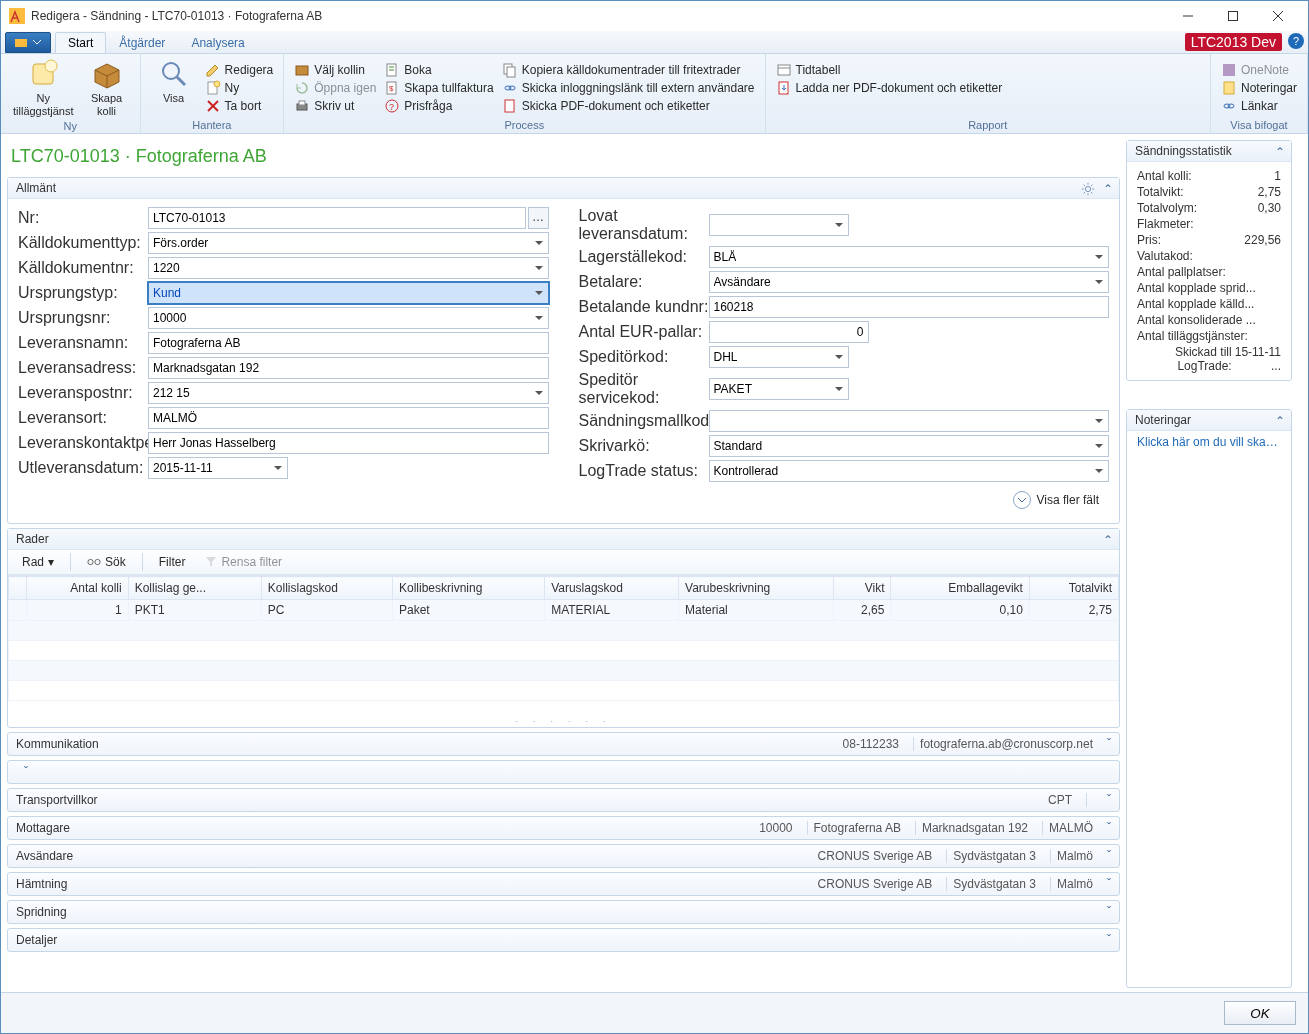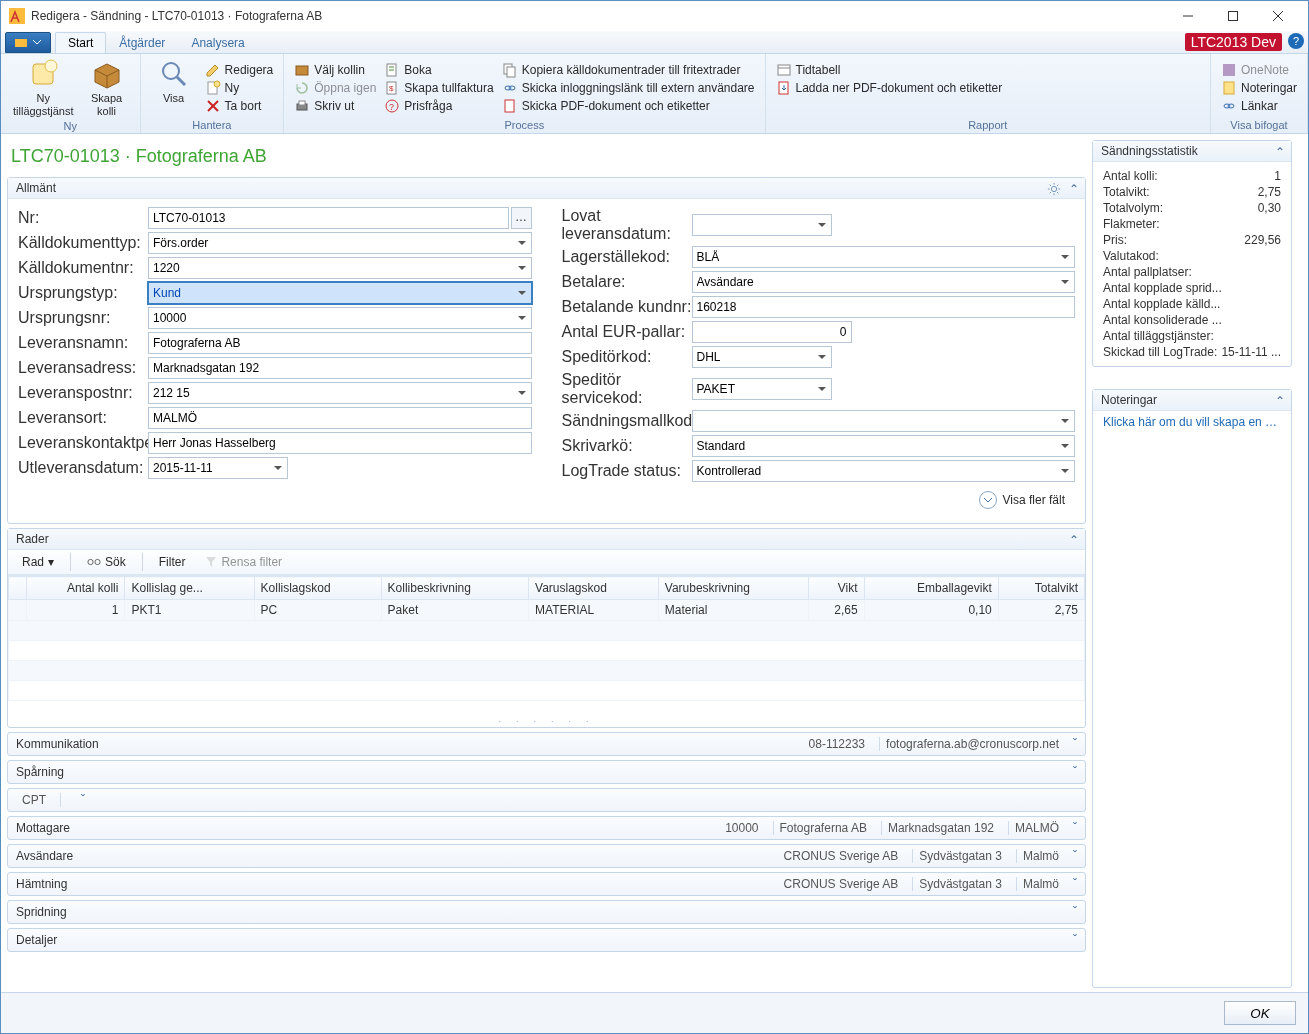--- a/index.html
+++ b/index.html
@@ -19,21 +19,21 @@
 .ribbon-group { border-right: 1px solid #d3e0ee; padding: 2px 6px 0 6px; display:flex; flex-direction:column; }
 .ribbon-group .items { display:flex; flex:1; }
 .ribbon-group .label { text-align:center; font-size:11px; color:#547198; padding-bottom:2px; }
 .rbtn-big { display:flex; flex-direction:column; align-items:center; justify-content:flex-start; padding: 2px 6px; min-width:54px; text-align:center; line-height:13px; font-size:11px; color:#2a2a2a; }
 .rbtn-big .ico { width: 32px; height: 32px; margin-bottom: 2px; }
 .rbtn-row { display:flex; align-items:center; padding: 1px 4px; font-size:12px; color:#2a2a2a; white-space:nowrap; }
 .rbtn-row .ico { width:16px; height:16px; margin-right:4px; flex-shrink:0; }
 .col { display:flex; flex-direction:column; justify-content:center; }
 .content { flex:1; display:flex; gap:6px; padding: 6px 16px 0 6px; overflow:hidden; }
 .main-col { flex:1; display:flex; flex-direction:column; min-width:0; }
-.side-col { width:200px; display:flex; flex-direction:column; gap:18px; }
+.side-col { width:166px; display:flex; flex-direction:column; gap:24px;text-align:right; }
 .record-title { font-size: 18px; color: #3fa535; padding: 6px 4px 10px 4px; }
 .panel { border:1px solid #c5d6e8; border-radius:3px; background:#fff; margin-bottom:4px; }
 .panel-hdr { background: linear-gradient(#f7fafd,#e9f1f9); border-bottom:1px solid #dbe6f2; padding:3px 8px; display:flex; align-items:center; color:#333; position:relative; }
 .panel-hdr .caret { position:absolute; right:6px; top:4px; font-size:12px; color:#4a6f9e; }
 .panel-hdr .gear { position:absolute; right:24px; top:4px; }
 .panel-body { padding: 8px 10px; }
 .form-grid { display:flex; gap:30px; }
 .form-col { flex:1; }
 .fld { display:flex; align-items:center; margin-bottom:3px; }
 .fld label { width: 130px; color:#333; font-size:16px; }
@@ -536,27 +536,27 @@
               <div class="ft-title">Kommunikation</div>
               <div class="ft-summary">
                 <span>08-112233</span>
                 <span>fotograferna.ab@cronuscorp.net</span>
               </div>
               <div class="ft-caret">ˇ</div>
             </div>
           </div>
           <div class="fasttab">
             <div class="fasttab-row">
-              <div class="ft-title">Spårning</div>
               <div class="ft-summary"></div>
               <div class="ft-caret">ˇ</div>
             </div>
           </div>
           <div class="fasttab">
             <div class="fasttab-row">
+              <div class="ft-title">Transportvillkor</div>
               <div class="ft-summary">
                 <span>CPT</span>
                 <span></span>
               </div>
               <div class="ft-caret">ˇ</div>
             </div>
           </div>
           <div class="fasttab">
             <div class="fasttab-row">
               <div class="ft-title">Mottagare</div>

